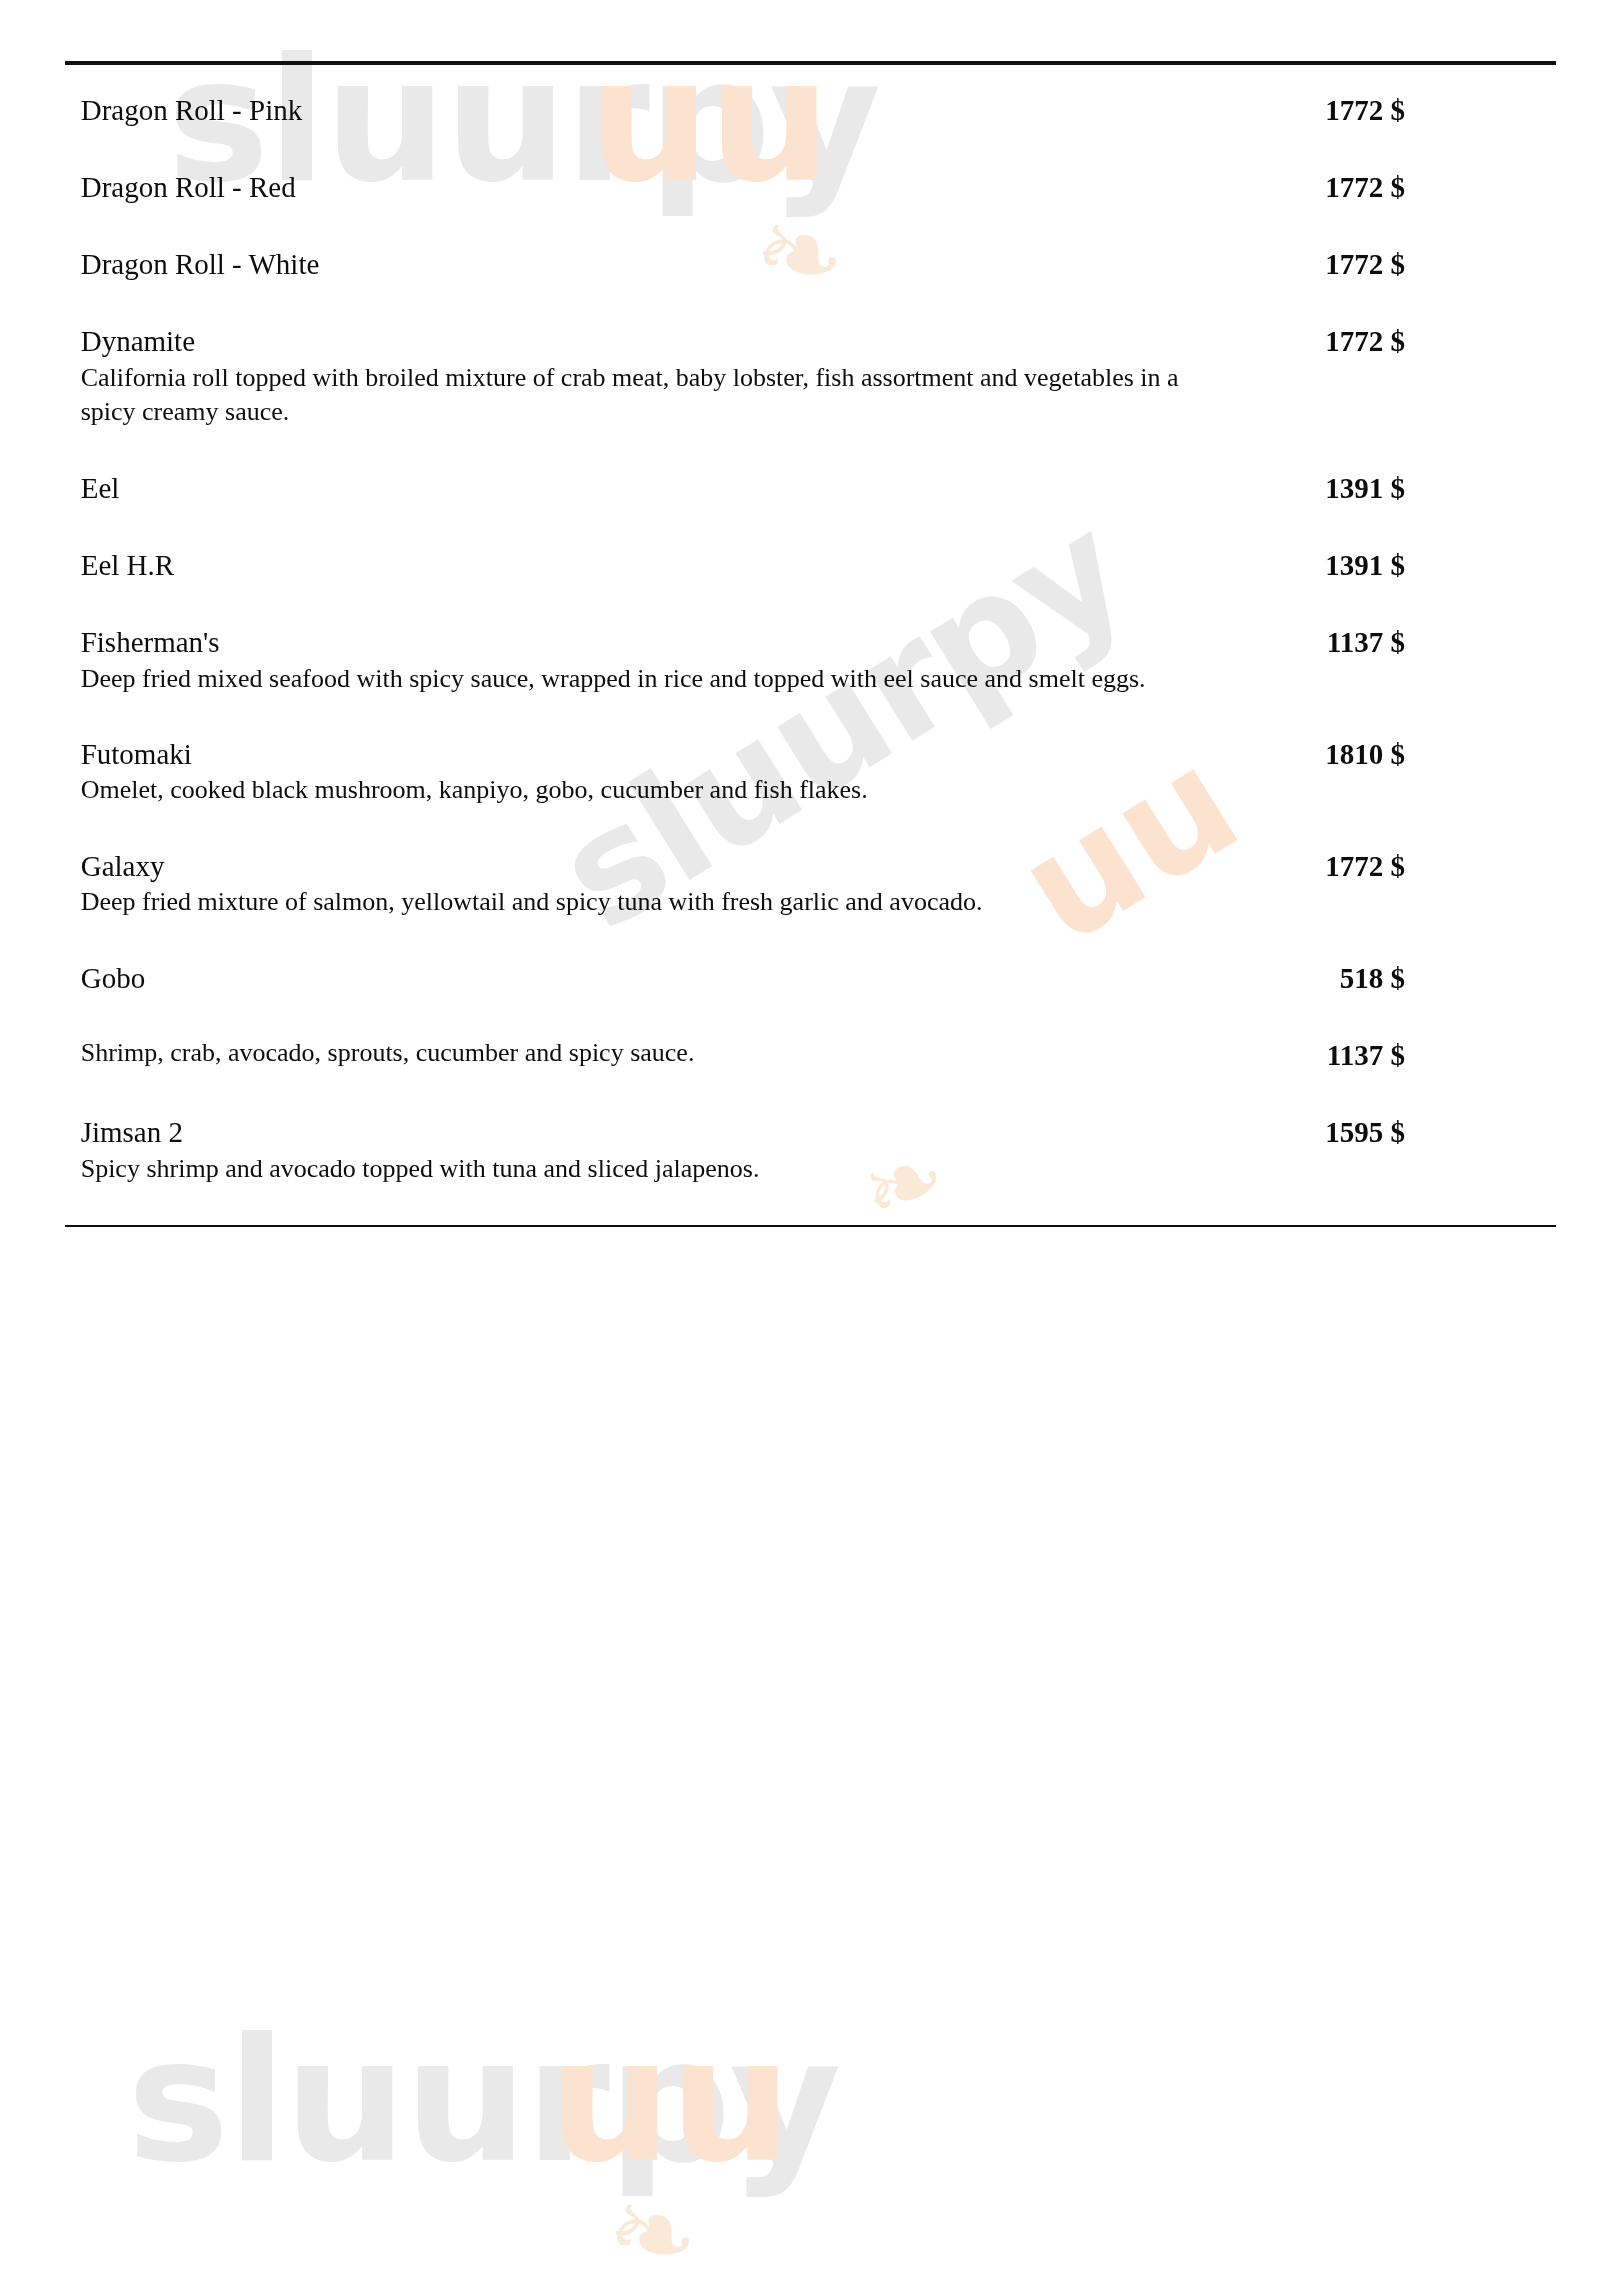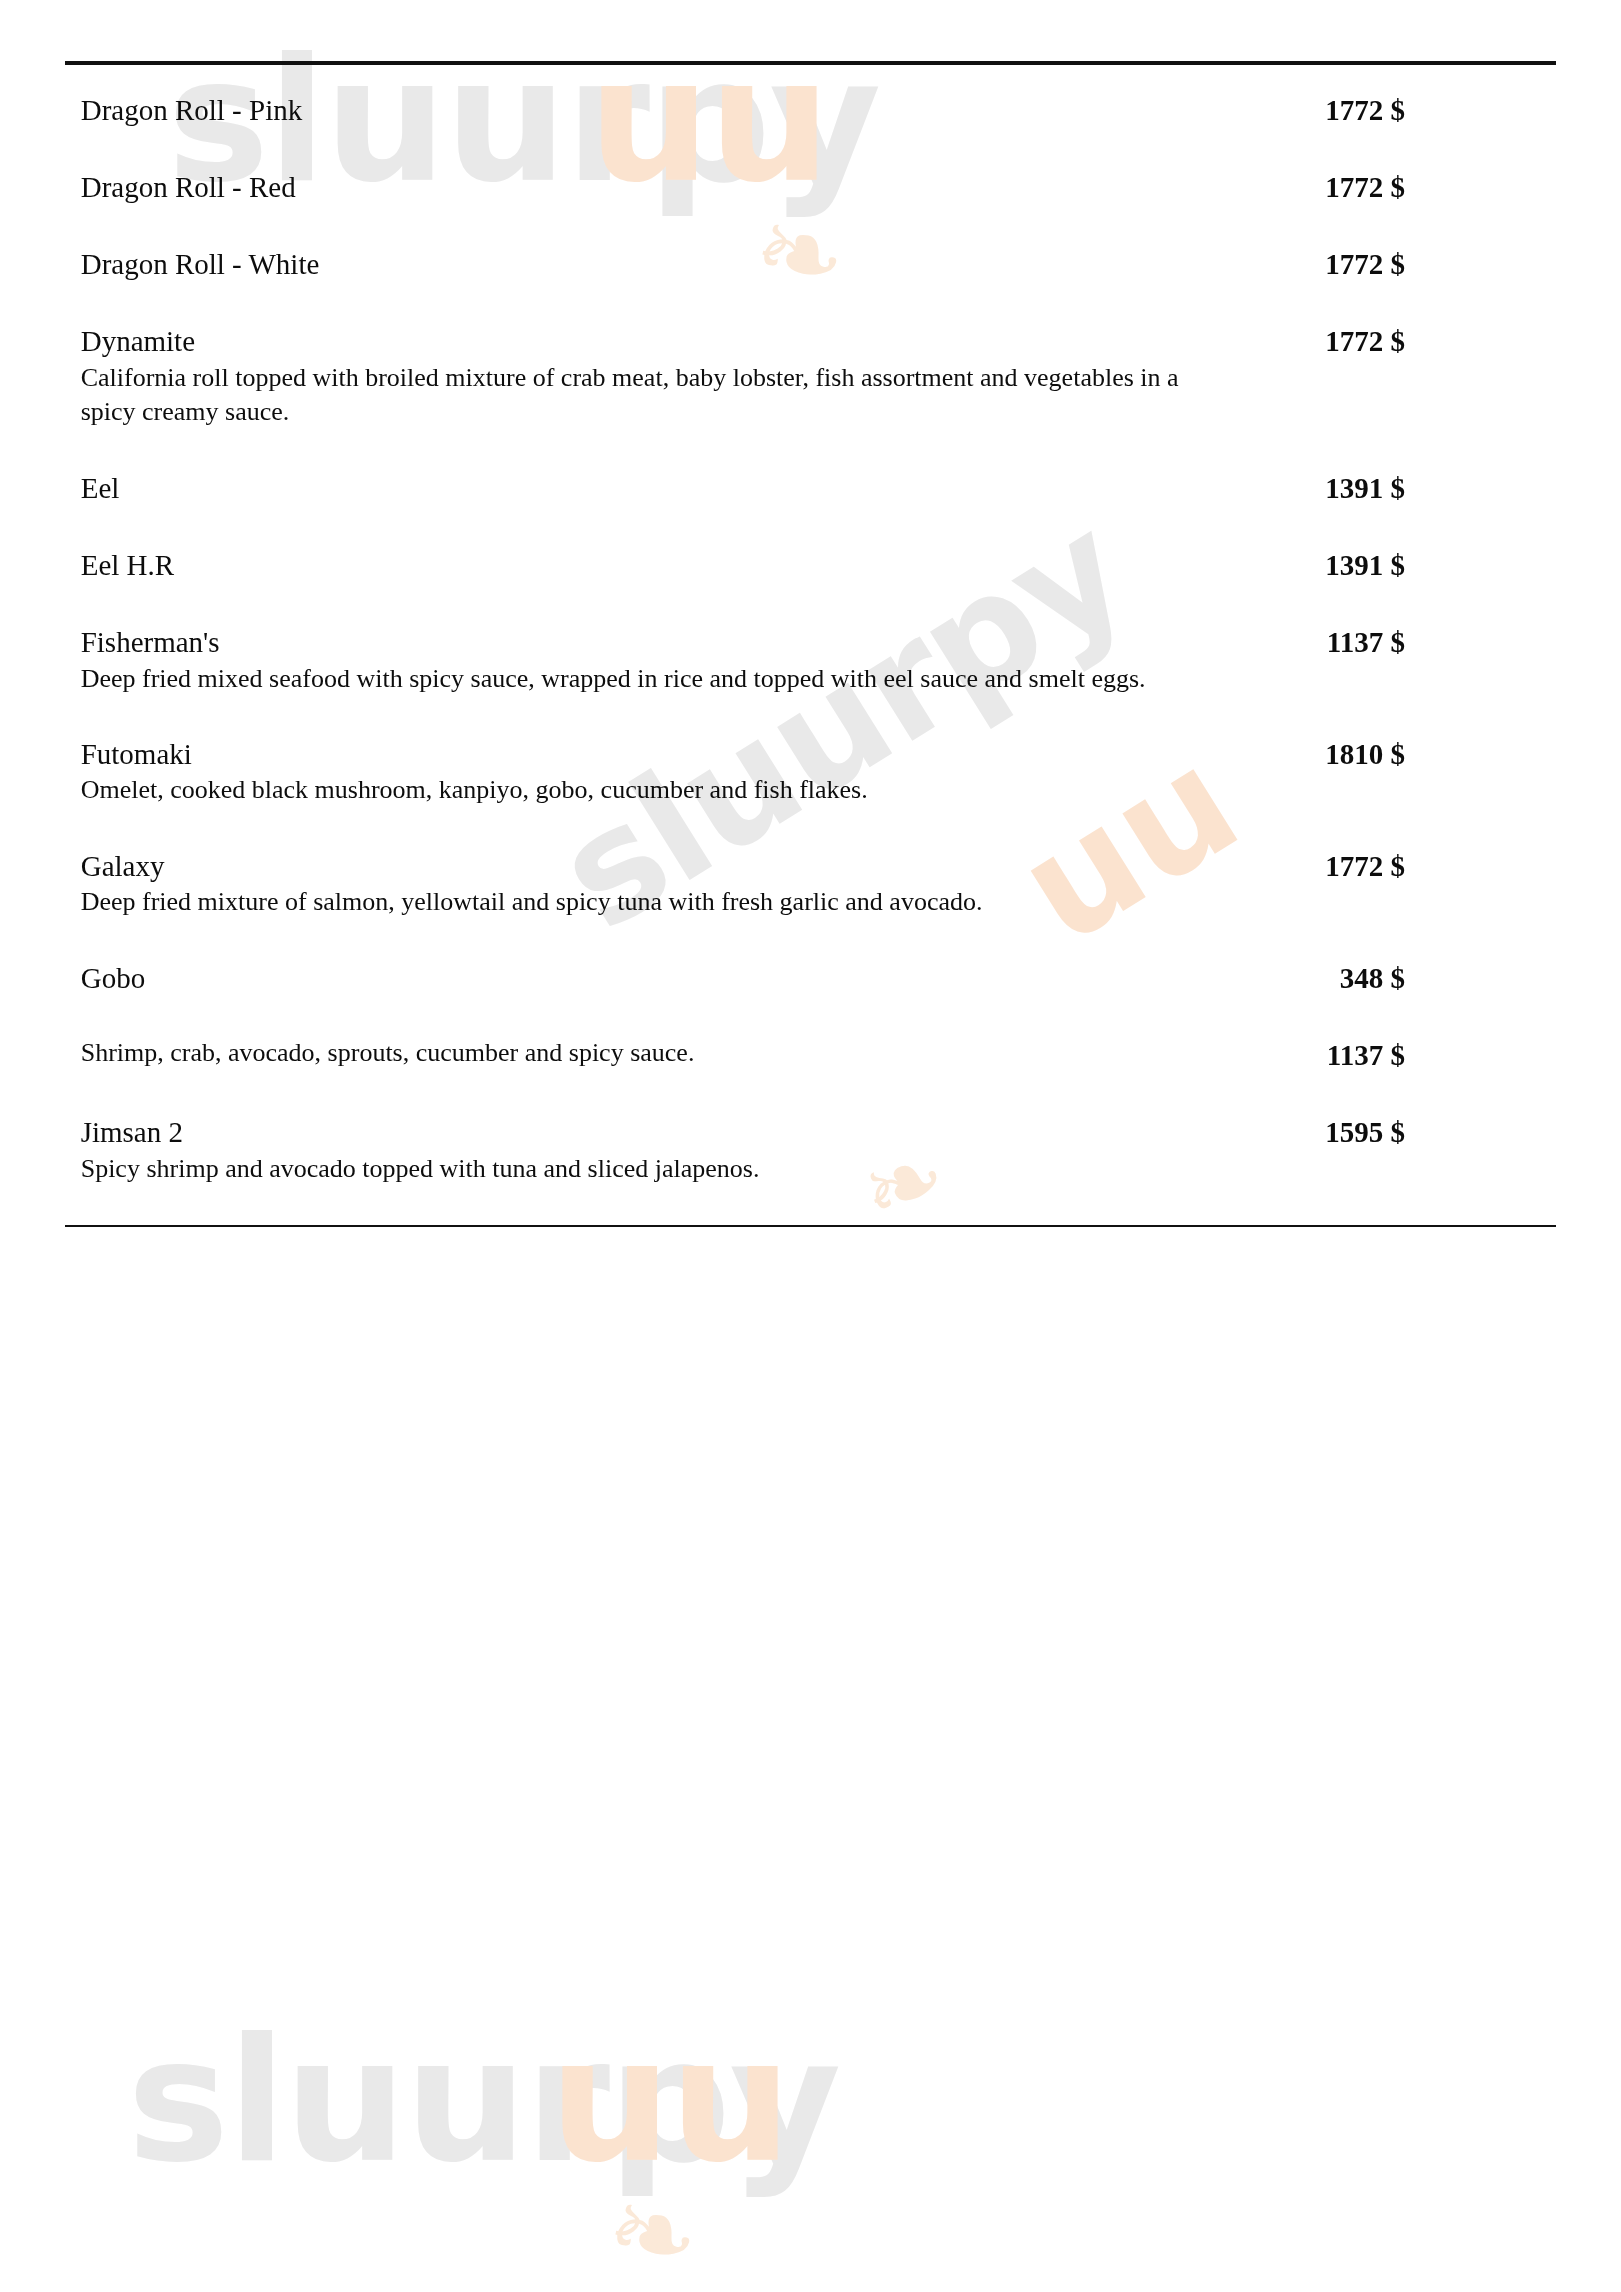--- a/index.html
+++ b/index.html
@@ -196,21 +196,21 @@
         <div class="item-text">
           <div class="item-name">Galaxy</div>
           <div class="item-desc">Deep fried mixture of salmon, yellowtail and spicy tuna with fresh garlic and avocado.</div>
         </div>
         <div class="item-price">1772 $</div>
       </div>
       <div class="menu-item">
         <div class="item-text">
           <div class="item-name">Gobo</div>
         </div>
-        <div class="item-price">348 $</div>
+        <div class="item-price">518 $</div>
       </div>
       <div class="menu-item">
         <div class="item-text">
           <div class="item-desc">Shrimp, crab, avocado, sprouts, cucumber and spicy sauce.</div>
         </div>
         <div class="item-price">1137 $</div>
       </div>
       <div class="menu-item">
         <div class="item-text">
           <div class="item-name">Jimsan 2</div>

